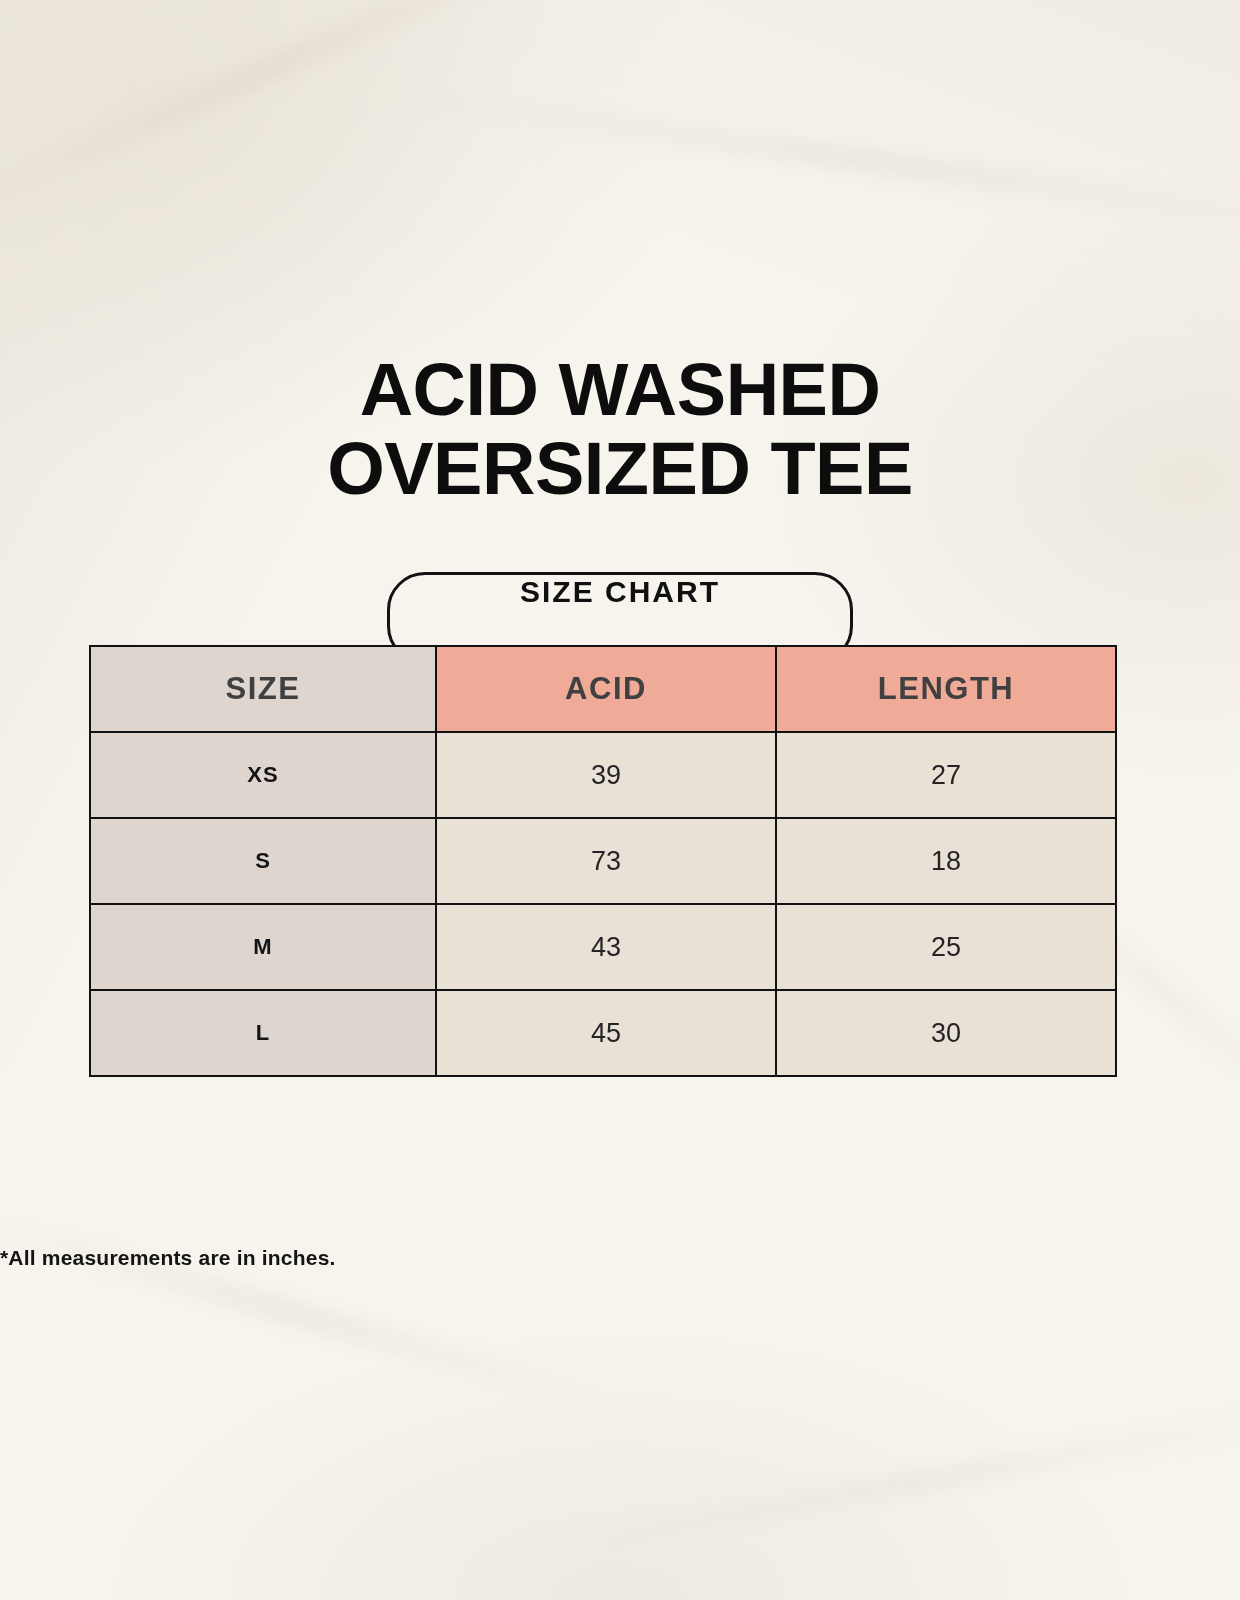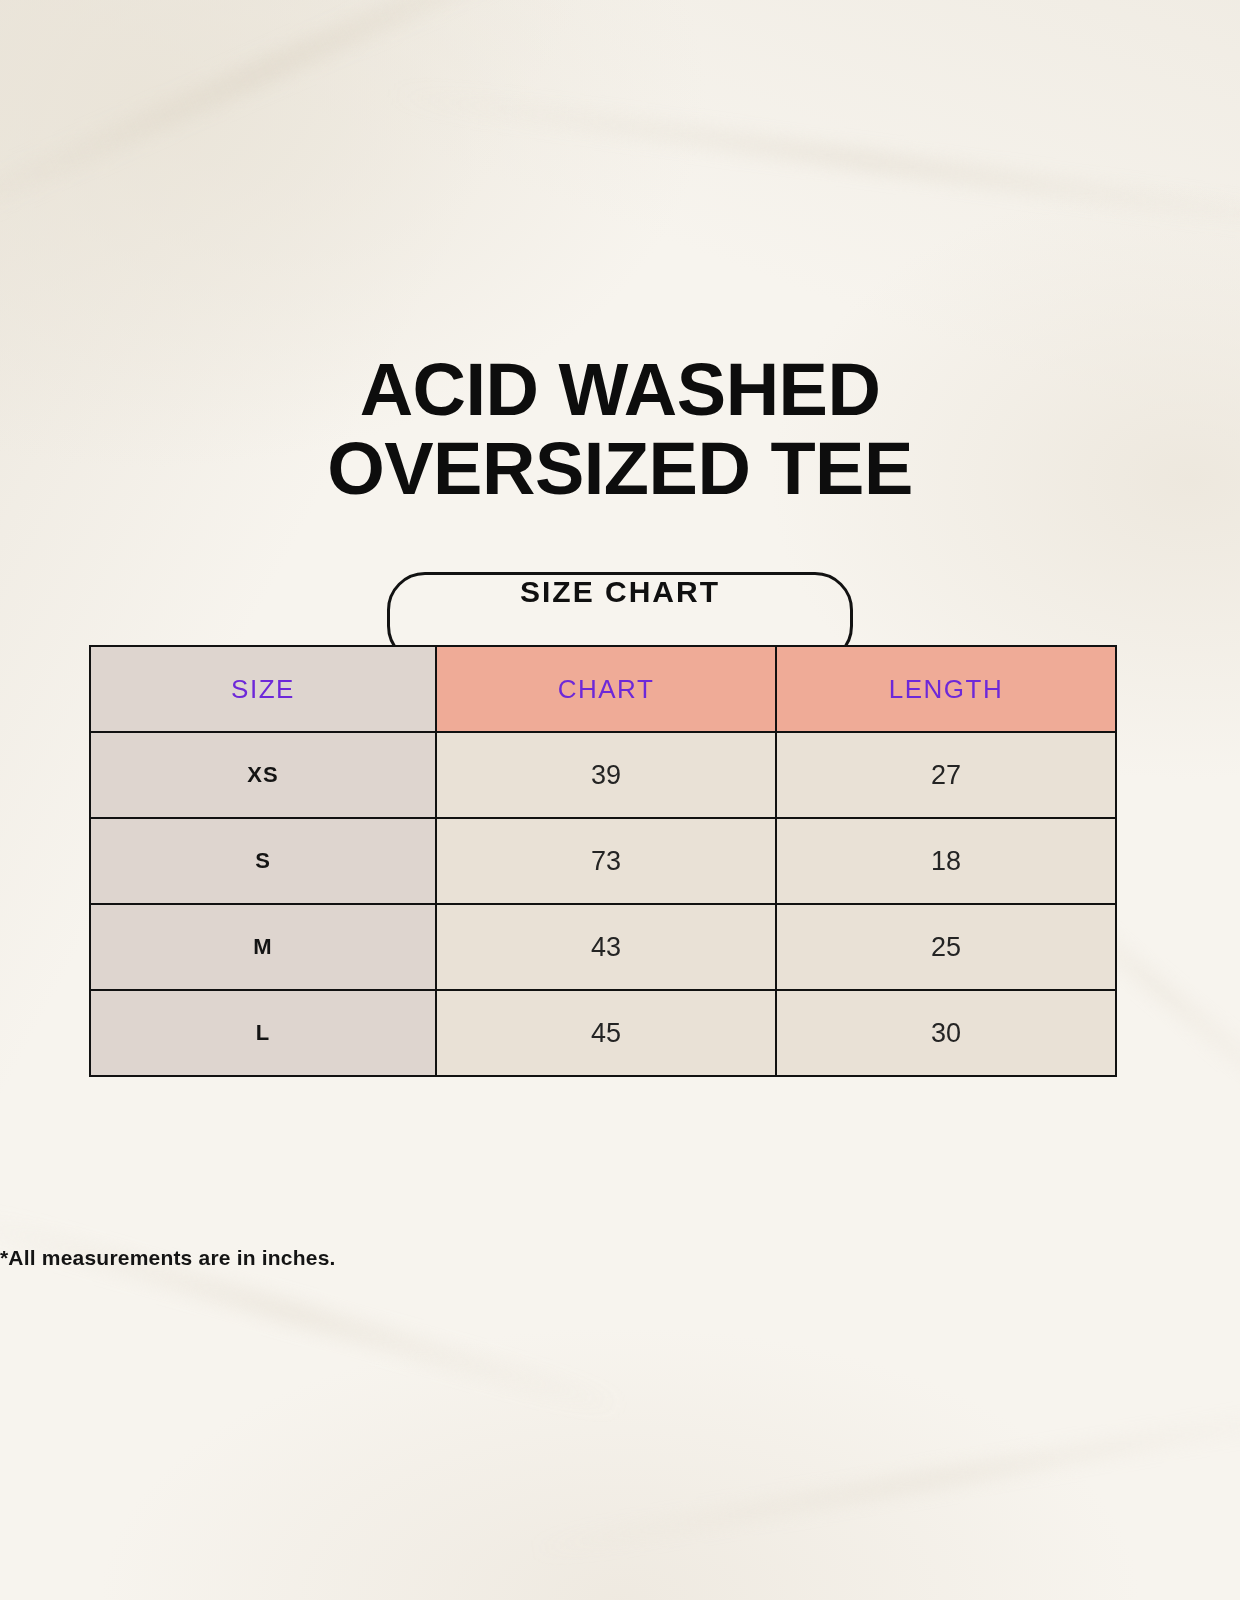--- a/index.html
+++ b/index.html
@@ -99,24 +99,24 @@
     height: 86px;
     text-align: center;
     vertical-align: middle;
     box-sizing: border-box;
   }
   col.col-size { width: 346px; }
   col.col-chest { width: 340px; }
   col.col-length { width: 340px; }
 
   thead th {
-    font-size: 26px;
-    font-weight: 400;
+    font-size: 31px;
+    font-weight: 700;
     letter-spacing: 1.5px;
-    color: #6d28d9;
+    color: #404040;
     height: 90px;
   }
   th.h-size { background: #ded5cf; }
   th.h-chest, th.h-length { background: #efab97; }
 
   tbody td.cell-size {
     background: #ded5cf;
     font-size: 22px;
     font-weight: 700;
     letter-spacing: 1px;
@@ -162,21 +162,21 @@
   <div class="table-wrap">
     <table class="size-chart">
       <colgroup>
         <col class="col-size">
         <col class="col-chest">
         <col class="col-length">
       </colgroup>
       <thead>
         <tr>
           <th class="h-size">SIZE</th>
-          <th class="h-chest">CHART</th>
+          <th class="h-chest">ACID</th>
           <th class="h-length">LENGTH</th>
         </tr>
       </thead>
       <tbody>
         <tr>
           <td class="cell-size">XS</td>
           <td class="cell-val">39</td>
           <td class="cell-val">27</td>
         </tr>
         <tr>

